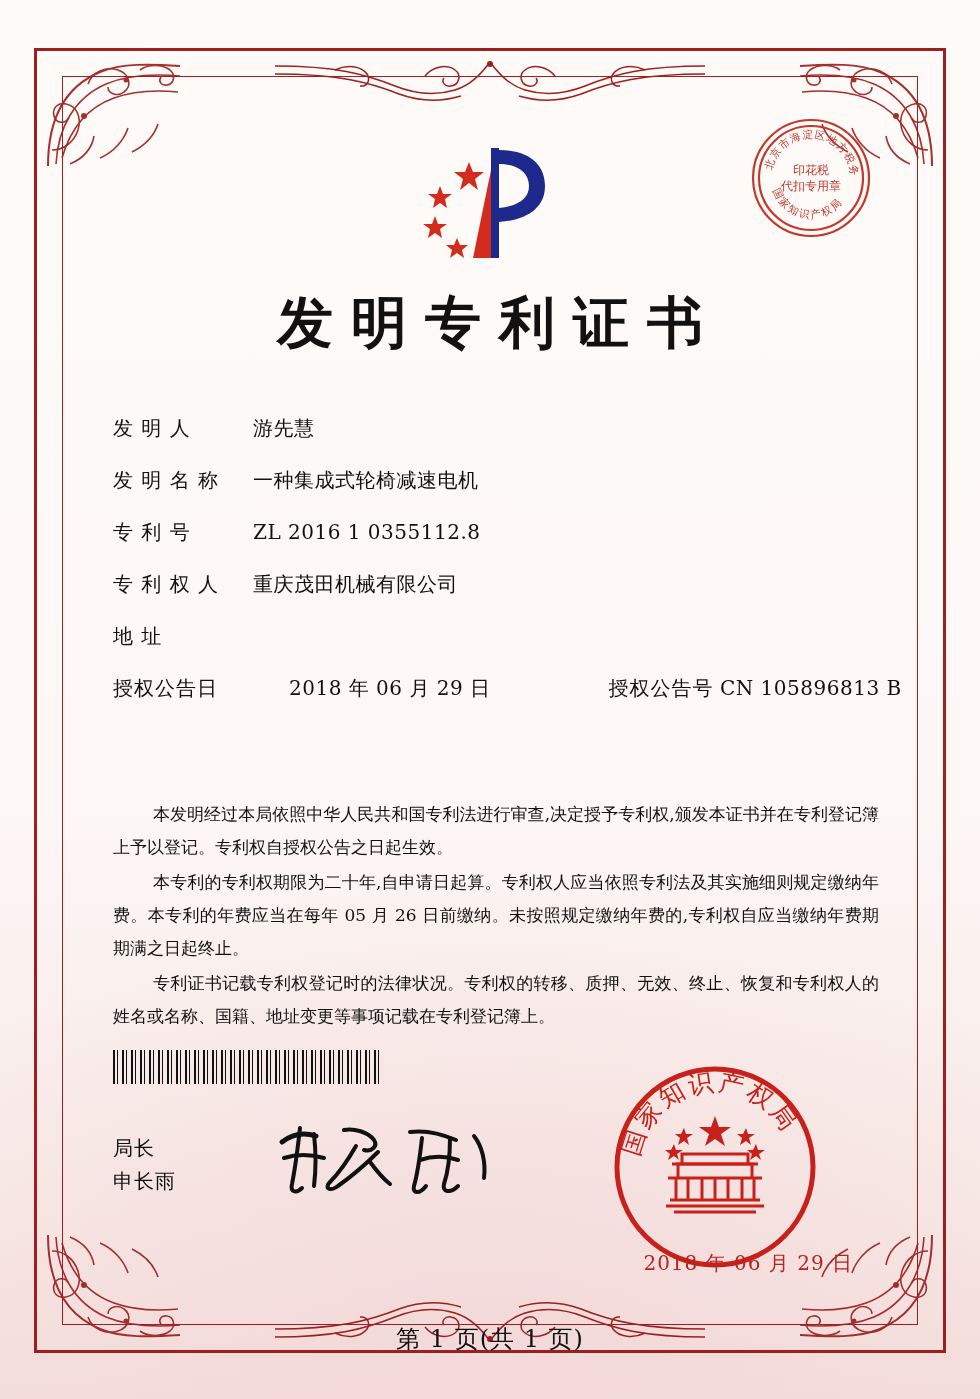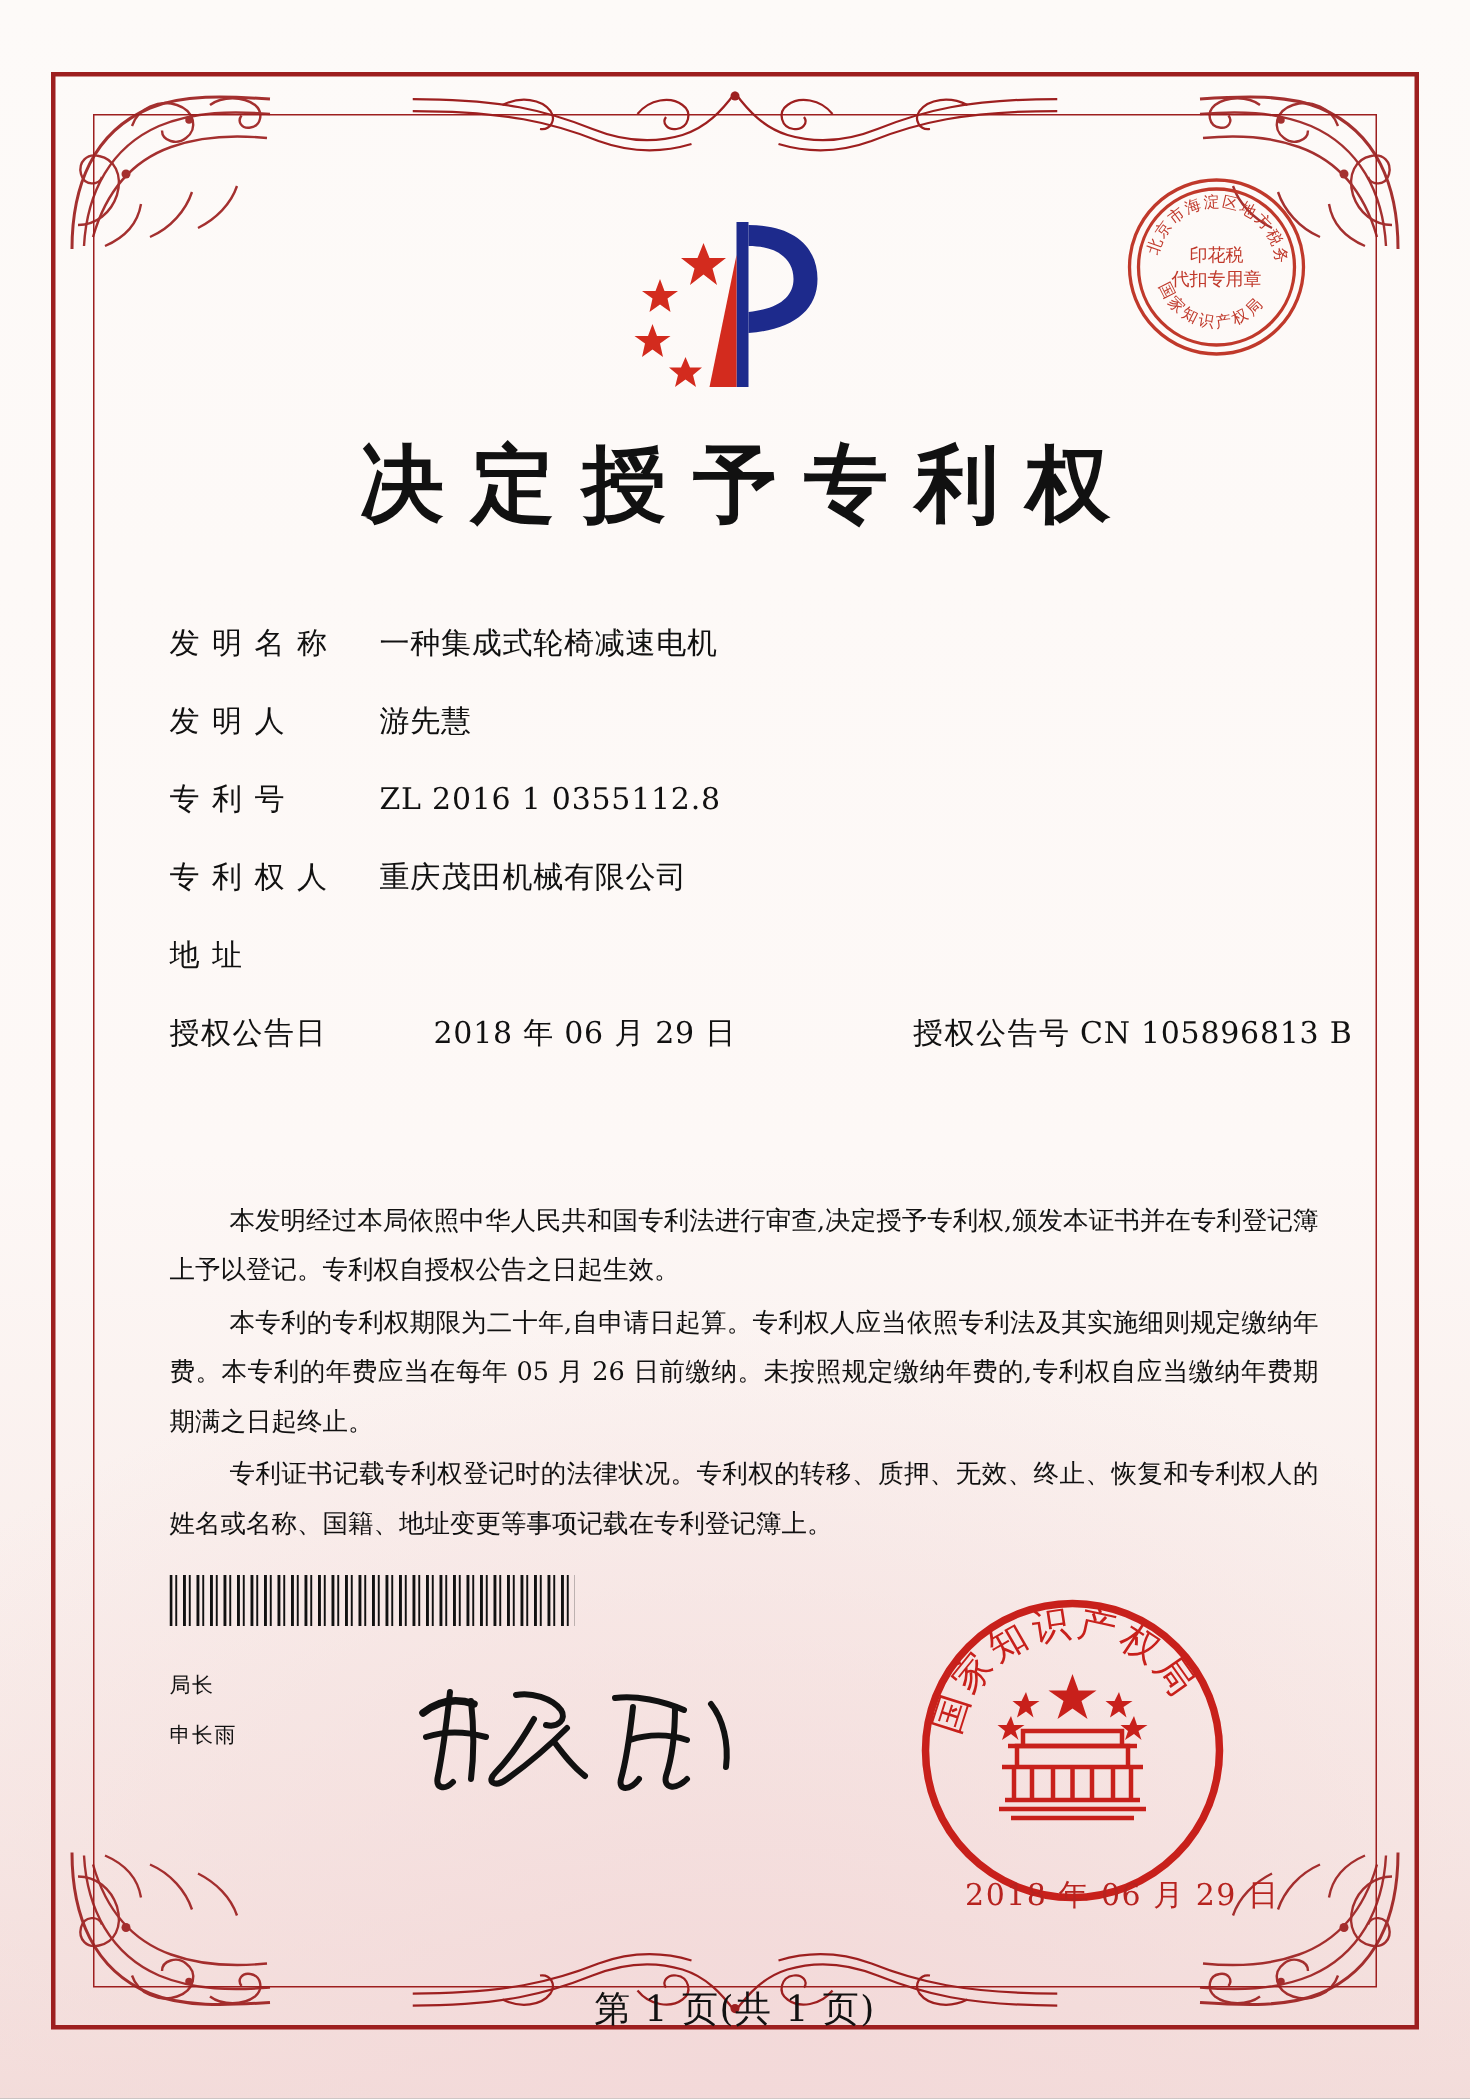--- a/index.html
+++ b/index.html
@@ -176,22 +176,22 @@
     background-size: 9px 100%;
     background-image: linear-gradient(90deg,
       #111 0 2px, transparent 2px 4px,
       #111 4px 5px, transparent 5px 9px);
   }
 
   
   .sig-label {
     position: absolute;
     left: 18px;
-    top: 998px;
-    font-size: 14px;
+    top: 1022px;
+    font-size: 20px;
     line-height: 33px;
     color: #111;
     letter-spacing: 1px;
   }
   .signature {
     position: absolute;
     left: 175px;
     top: 1002px;
     width: 230px;
     height: 90px;
@@ -353,32 +353,32 @@
           <textPath href="#taxTop" startOffset="6%">北京市海淀区地方税务局</textPath>
         </text>
         <text fill="#c0392b" font-size="10.5" font-family="DejaVu Serif, serif" letter-spacing="2">
           <textPath href="#taxBot" startOffset="10%">国家知识产权局</textPath>
         </text>
         <text x="66" y="62" fill="#c0392b" font-size="12" font-family="DejaVu Serif, serif" text-anchor="middle">印花税</text>
         <text x="66" y="78" fill="#c0392b" font-size="12" font-family="DejaVu Serif, serif" text-anchor="middle">代扣专用章</text>
       </svg>
     </div>
 
-    <div class="doc-title">决定授予专利权</div>
+    <div class="doc-title">发明专利证书</div>
 
     <div class="fields">
+
+      <div class="field-row">
+        <span class="field-label">发 明 人</span>
+        <span class="field-value">游先慧</span>
+      </div>
 
       <div class="field-row">
         <span class="field-label">发 明 名 称</span>
         <span class="field-value">一种集成式轮椅减速电机</span>
-      </div>
-
-      <div class="field-row">
-        <span class="field-label">发 明 人</span>
-        <span class="field-value">游先慧</span>
       </div>
 
       <div class="field-row">
         <span class="field-label">专 利 号</span>
         <span class="field-value">ZL 2016 1 0355112.8</span>
       </div>
 
 
       <div class="field-row">
         <span class="field-label">专 利 权 人</span>

